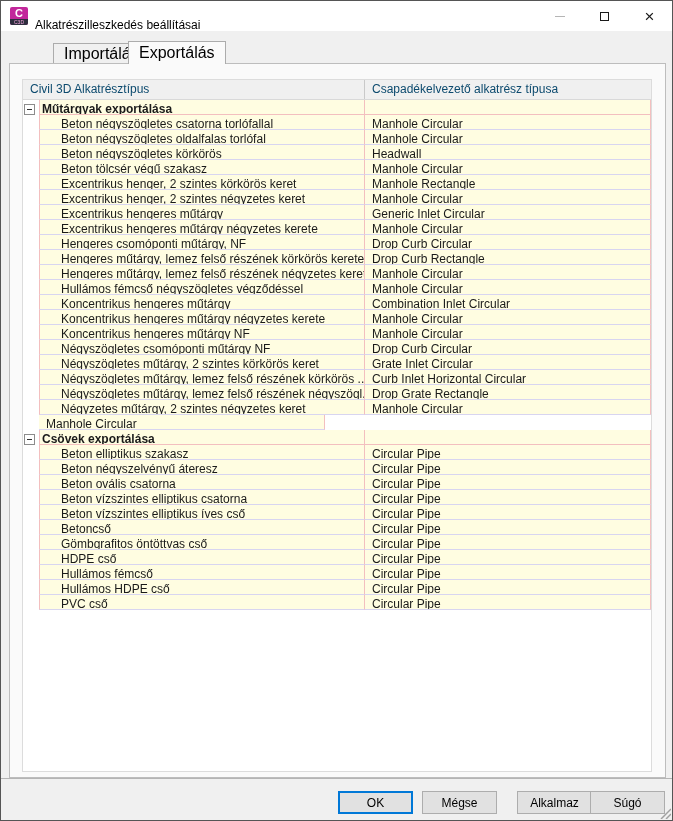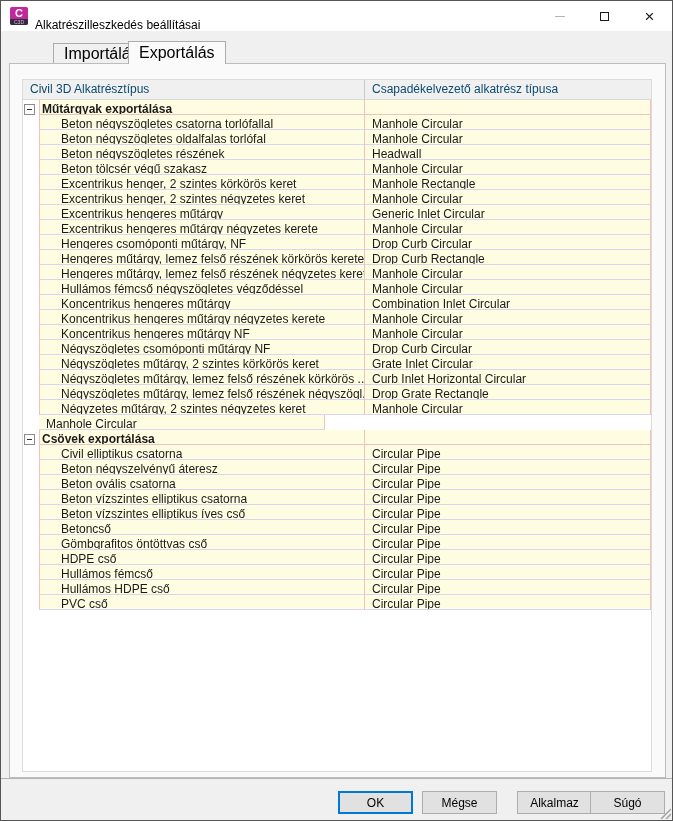--- a/index.html
+++ b/index.html
@@ -114,21 +114,21 @@
             <div class="cell c1">Beton négyszögletes csatorna torlófallal</div>
             <div class="cell c2">Manhole Circular</div>
           </div>
           <div class="grow">
             <div class="gutter"></div>
             <div class="cell c1">Beton négyszögletes oldalfalas torlófal</div>
             <div class="cell c2">Manhole Circular</div>
           </div>
           <div class="grow">
             <div class="gutter"></div>
-            <div class="cell c1">Beton négyszögletes részének</div>
+            <div class="cell c1">Beton négyszögletes körkörös</div>
             <div class="cell c2">Headwall</div>
           </div>
           <div class="grow">
             <div class="gutter"></div>
             <div class="cell c1">Beton tölcsér végű szakasz</div>
             <div class="cell c2">Manhole Circular</div>
           </div>
           <div class="grow">
             <div class="gutter"></div>
             <div class="cell c1">Excentrikus henger, 2 szintes körkörös keret</div>
@@ -217,21 +217,21 @@
             <div class="gutter">
               <div class="expander">
                 <div class="minus"></div>
               </div>
             </div>
             <div class="cell c1">Csövek exportálása</div>
             <div class="cell c2"></div>
           </div>
           <div class="grow">
             <div class="gutter"></div>
-            <div class="cell c1">Civil elliptikus csatorna</div>
+            <div class="cell c1">Beton elliptikus szakasz</div>
             <div class="cell c2">Circular Pipe</div>
           </div>
           <div class="grow">
             <div class="gutter"></div>
             <div class="cell c1">Beton négyszelvényű áteresz</div>
             <div class="cell c2">Circular Pipe</div>
           </div>
           <div class="grow">
             <div class="gutter"></div>
             <div class="cell c1">Beton ovális csatorna</div>

